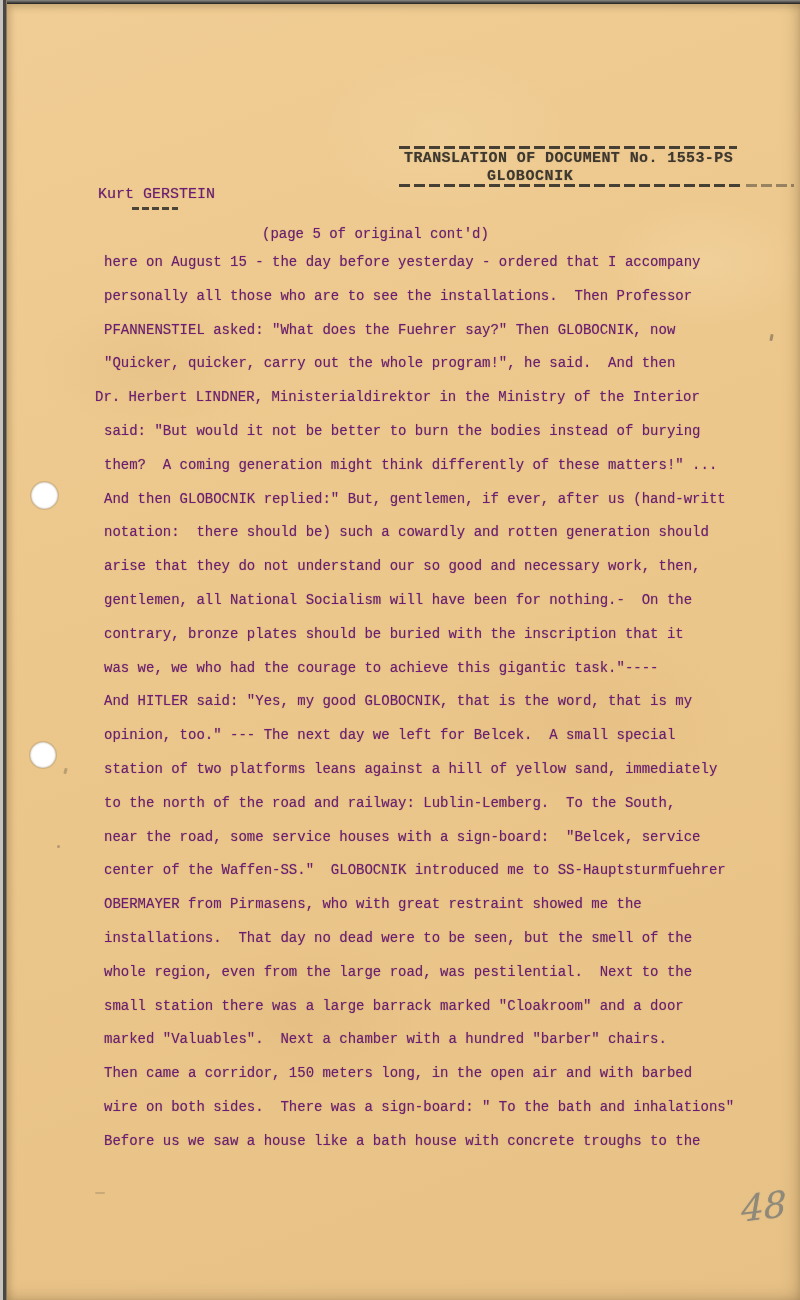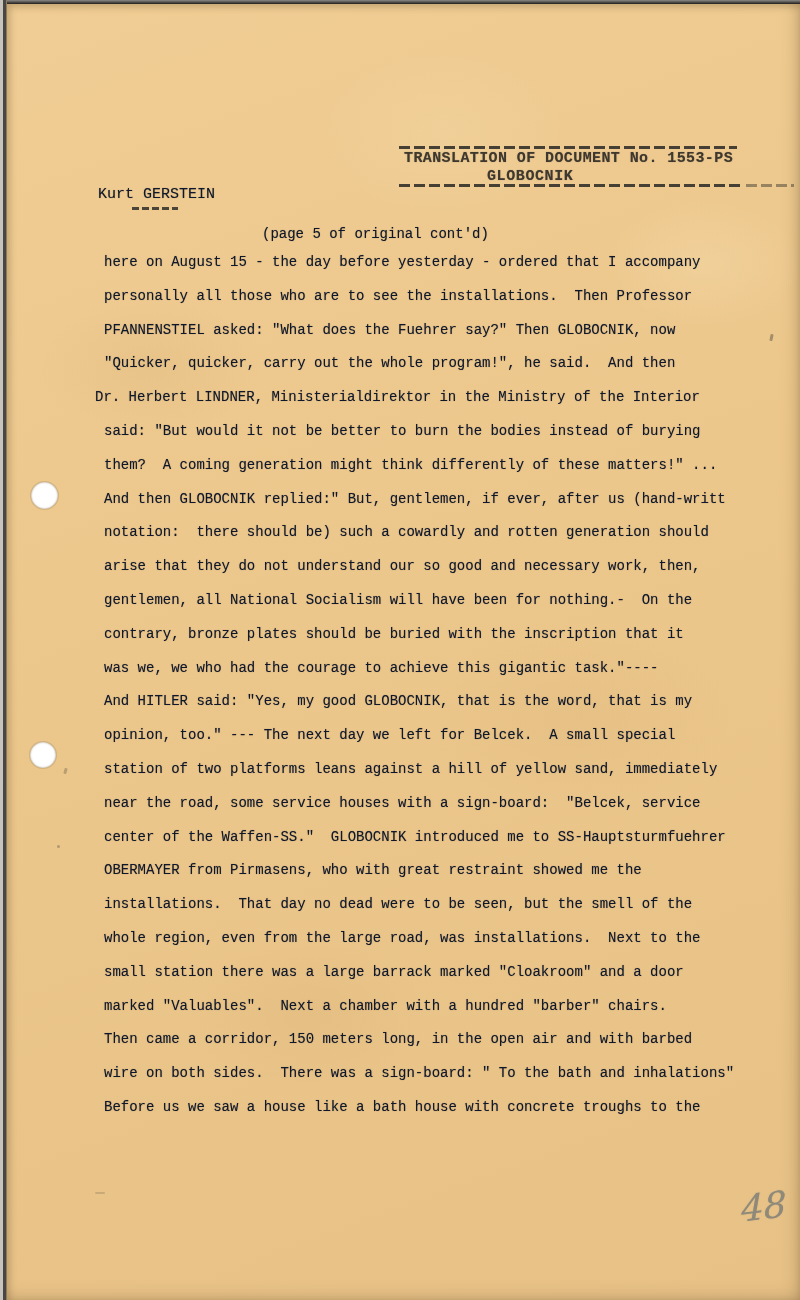--- a/index.html
+++ b/index.html
@@ -23,21 +23,21 @@
       radial-gradient(140px 90px at 88% 20%, rgba(255,242,205,.18), transparent 70%),
       radial-gradient(180px 120px at 55% 10%, rgba(255,242,205,.12), transparent 70%);
   }
   .edge-top{position:absolute;left:0;top:0;width:800px;height:4px;background:linear-gradient(#8c8a86,#1f1e1c);}
   .edge-left{position:absolute;left:0;top:0;width:7px;height:1300px;background:linear-gradient(90deg,#c7c4be 0 3px,#4a4742 3px 6px,#8a7a5e 6px 7px);}
 
   .hole{position:absolute;border-radius:50%;background:#ffffff;box-shadow:0 0 2px rgba(120,95,55,.8) inset, 0 0 0 1px rgba(140,115,70,.25);}
   .hole.h1{left:31px;top:482px;width:27px;height:27px;}
   .hole.h2{left:30px;top:742px;width:26px;height:26px;}
 
-  .type{color:#0f172a;text-shadow:0 0 1px rgba(74,68,57,.55);filter:blur(.25px);}
+  .type{color:#701a75;text-shadow:0 0 1px rgba(74,68,57,.55);filter:blur(.25px);}
   .bold{font-weight:700;color:#3e382e;text-align:center;}
 
   .hdr-rule{position:absolute;height:3px;
     background:repeating-linear-gradient(90deg,#453f34 0 11px,rgba(0,0,0,0) 11px 15px);
     filter:blur(.3px);}
   .rule-top{left:399px;top:146px;width:338px;}
   .rule-bot{left:399px;top:184px;width:344px;}
   .rule-ext{left:746px;top:184px;width:48px;opacity:.5;}
   .hdr-t1{position:absolute;left:404px;top:150px;font-size:15px;letter-spacing:.4px;white-space:pre;}
   .hdr-t2{position:absolute;left:487px;top:168px;font-size:15px;letter-spacing:.6px;white-space:pre;}
@@ -96,25 +96,26 @@
   <div class="tl">them?  A coming generation might think differently of these matters!" ...</div>
   <div class="tl">And then GLOBOCNIK replied:" But, gentlemen, if ever, after us (hand-writt</div>
   <div class="tl">notation:  there should be) such a cowardly and rotten generation should</div>
   <div class="tl">arise that they do not understand our so good and necessary work, then,</div>
   <div class="tl">gentlemen, all National Socialism will have been for nothing.-  On the</div>
   <div class="tl">contrary, bronze plates should be buried with the inscription that it</div>
   <div class="tl">was we, we who had the courage to achieve this gigantic task."----</div>
   <div class="tl">And HITLER said: "Yes, my good GLOBOCNIK, that is the word, that is my</div>
   <div class="tl">opinion, too." --- The next day we left for Belcek.  A small special</div>
   <div class="tl">station of two platforms leans against a hill of yellow sand, immediately</div>
+  <div class="tl">to the north of the road and railway: Lublin-Lemberg.  To the South,</div>
   <div class="tl">near the road, some service houses with a sign-board:  "Belcek, service</div>
   <div class="tl">center of the Waffen-SS."  GLOBOCNIK introduced me to SS-Hauptsturmfuehrer</div>
   <div class="tl">OBERMAYER from Pirmasens, who with great restraint showed me the</div>
   <div class="tl">installations.  That day no dead were to be seen, but the smell of the</div>
-  <div class="tl">whole region, even from the large road, was installations.  Next to the</div>
+  <div class="tl">whole region, even from the large road, was pestilential.  Next to the</div>
   <div class="tl">small station there was a large barrack marked "Cloakroom" and a door</div>
   <div class="tl">marked "Valuables".  Next a chamber with a hundred "barber" chairs.</div>
   <div class="tl">Then came a corridor, 150 meters long, in the open air and with barbed</div>
   <div class="tl">wire on both sides.  There was a sign-board: " To the bath and inhalations"</div>
   <div class="tl">Before us we saw a house like a bath house with concrete troughs to the</div>
 </div>
 
 <div class="page-number">48</div>
 
 <div class="speck sp1"></div>

